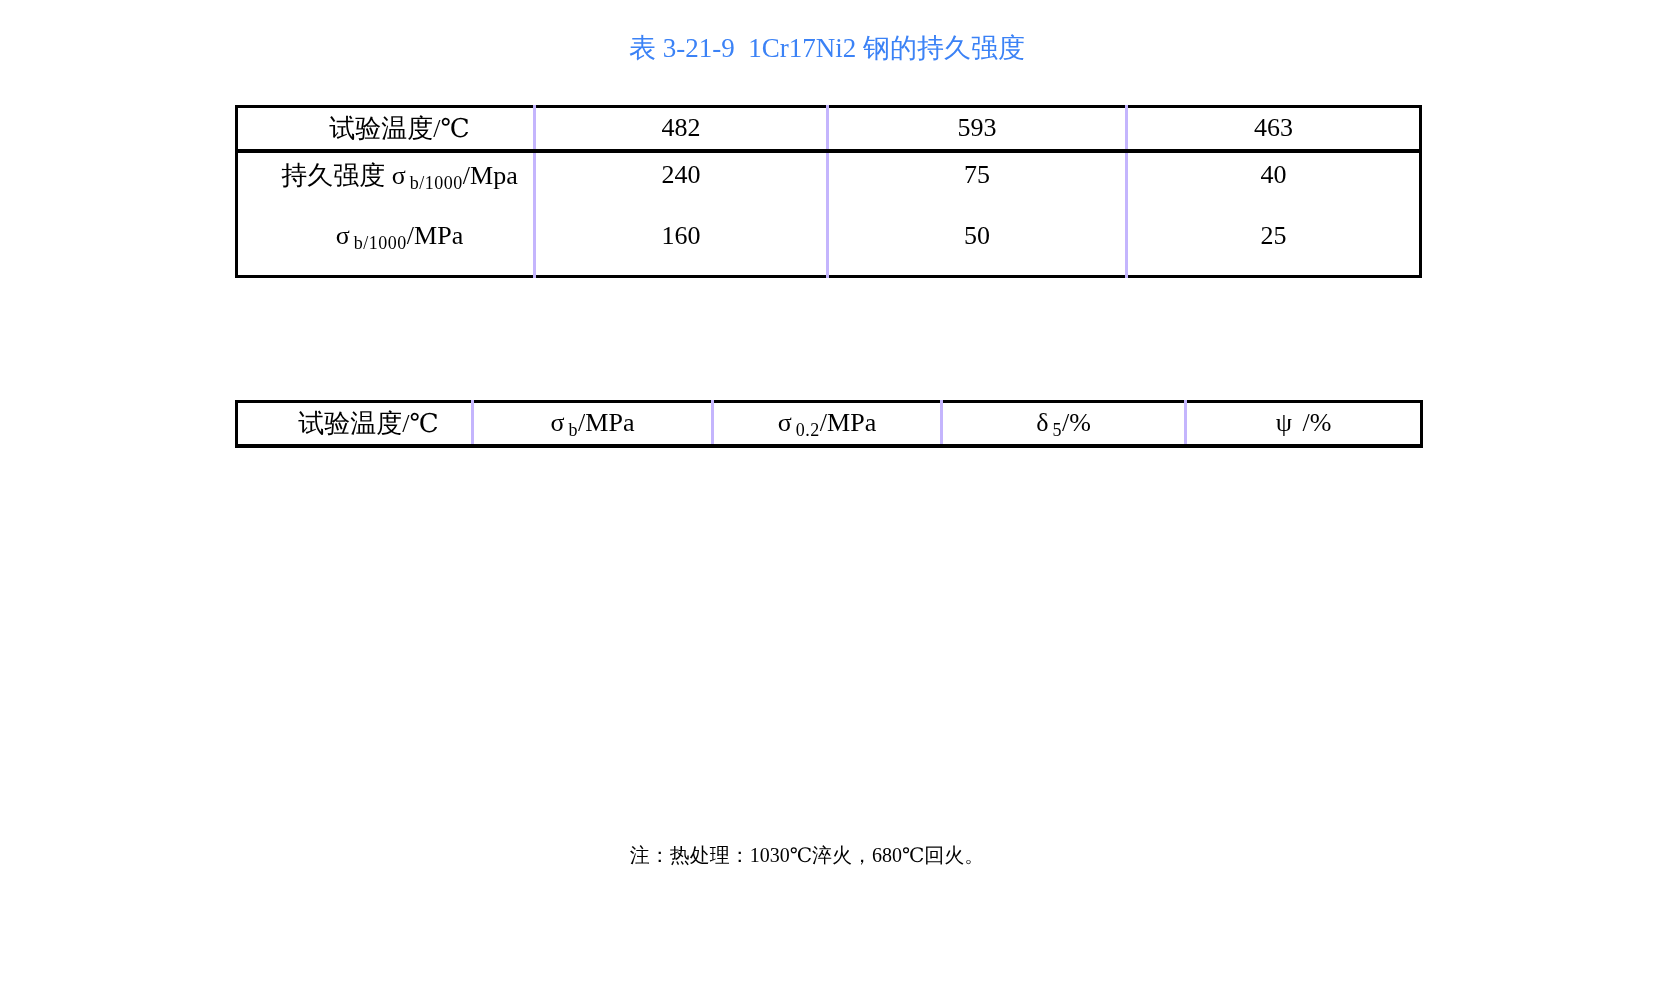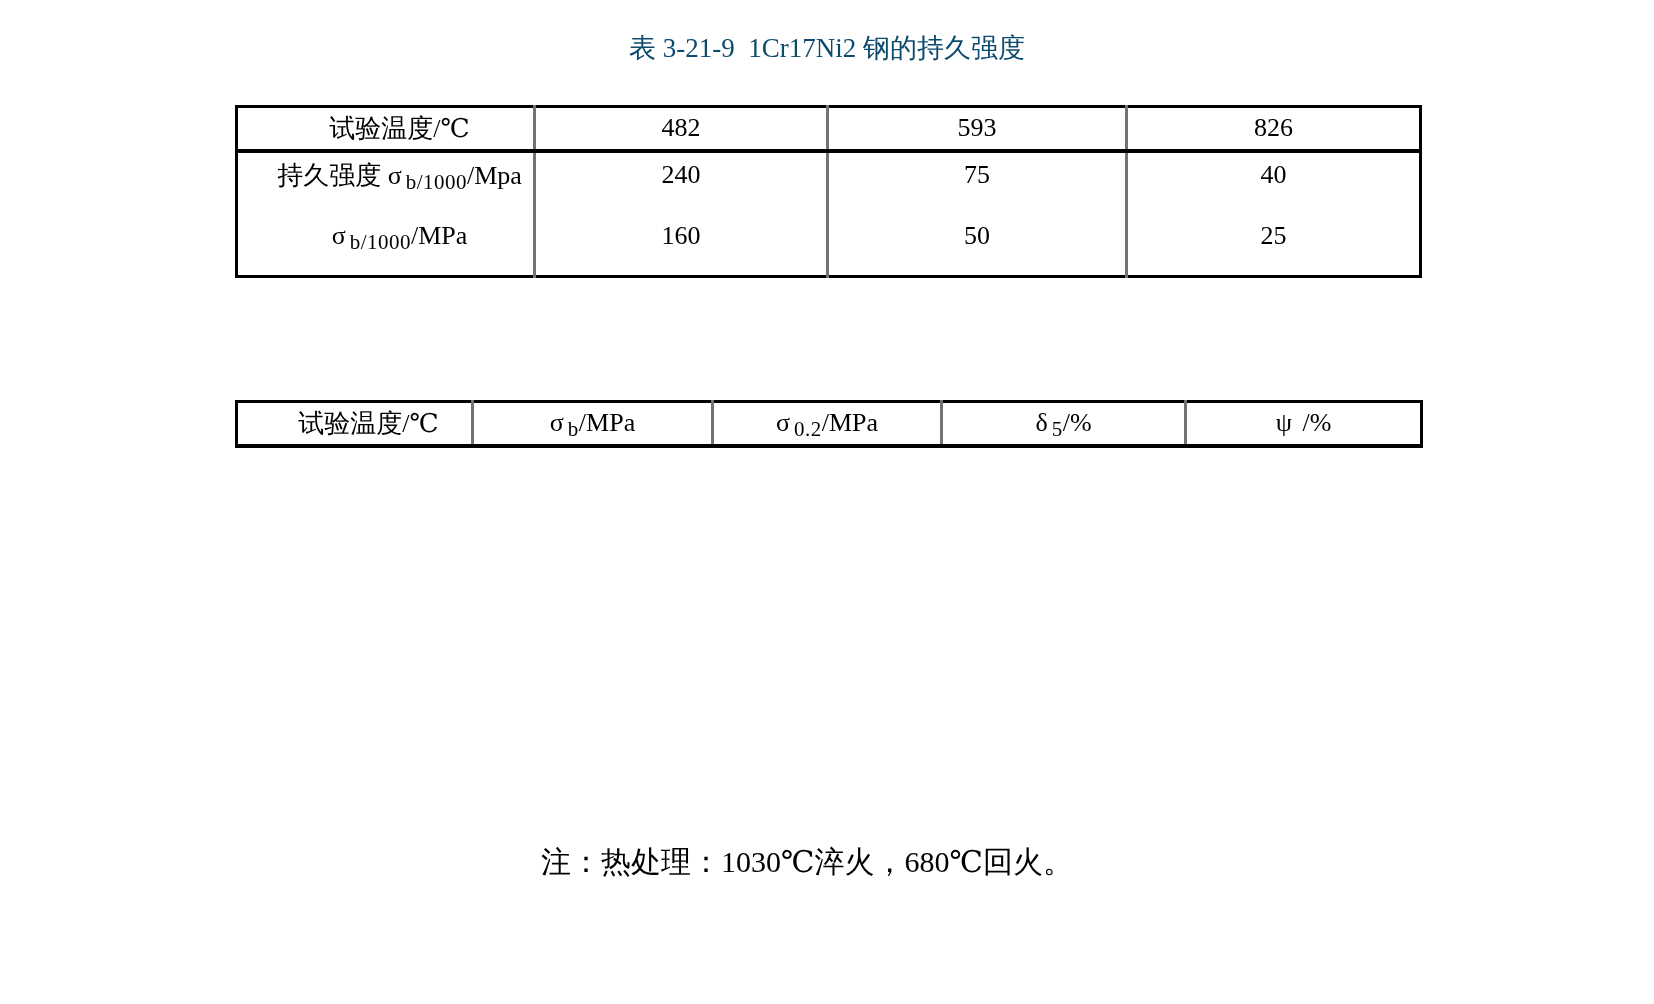--- a/index.html
+++ b/index.html
@@ -12,57 +12,57 @@
     color: #000000;
     font-family: "Liberation Serif", "DejaVu Serif", serif;
   }
   .caption {
     position: absolute;
     left: 235px;
     width: 1184px;
     text-align: center;
     font-size: 27px;
     white-space: pre;
-    color: #0c4a6e;
+    color: #3b82f6;
   }
   #title1 { top: 30px; }
   #title2 { top: 308px; }
   .note {
     position: absolute;
     left: 215px;
     width: 1184px;
     top: 842px;
     text-align: center;
-    font-size: 30px;
+    font-size: 20px;
     white-space: pre;
     color: #000;
   }
   table {
     position: absolute;
     border-collapse: collapse;
     table-layout: fixed;
     background: #fff;
   }
   td {
-    border-left: 3px solid #737373;
+    border-left: 3px solid #c4b5fd;
     text-align: center;
     vertical-align: middle;
     font-size: 26px;
     padding: 0;
     overflow: hidden;
   }
   td:first-child { border-left: none; padding-left: 28px; }
   .t1 { left: 235px; top: 105px; width: 1184px; border: 3px solid #000; }
   .t2 { left: 235px; top: 400px; width: 1185px; border: 3px solid #000; }
   tr.hdr td { border-bottom: 4px solid #000; height: 44px; }
   .t1 tr.rowA td { height: 47px; border-bottom: none; }
   .t1 tr.rowB td { height: 79px; margin-left: 16px; }
   .t2 tr.body td { height: 73px; border-bottom: none; }
   .subsc {
-    font-size: 21px;
+    font-size: 18px;
     position: relative;
     top: 5px;
     margin-left: 4px;
     letter-spacing: 0.5px;
   }
 </style>
 </head>
 <body>
 
 <div class="page">
@@ -74,21 +74,21 @@
       <col style="width:298px">
         <col style="width:293px">
         <col style="width:299px">
         <col style="width:294px">
     </colgroup>
     <tbody>
       <tr class="hdr">
         <td>试验温度/℃</td>
         <td>482</td>
         <td>593</td>
-        <td>826</td>
+        <td>463</td>
       </tr>
       <tr class="rowA">
         <td><span>持久强度 σ</span><span class="subsc">b/1000</span><span>/Mpa</span></td>
         <td>240</td>
         <td>75</td>
         <td>40</td>
       </tr>
       <tr class="rowB">
         <td><span>σ</span><span class="subsc">b/1000</span><span>/MPa</span></td>
         <td>160</td>

